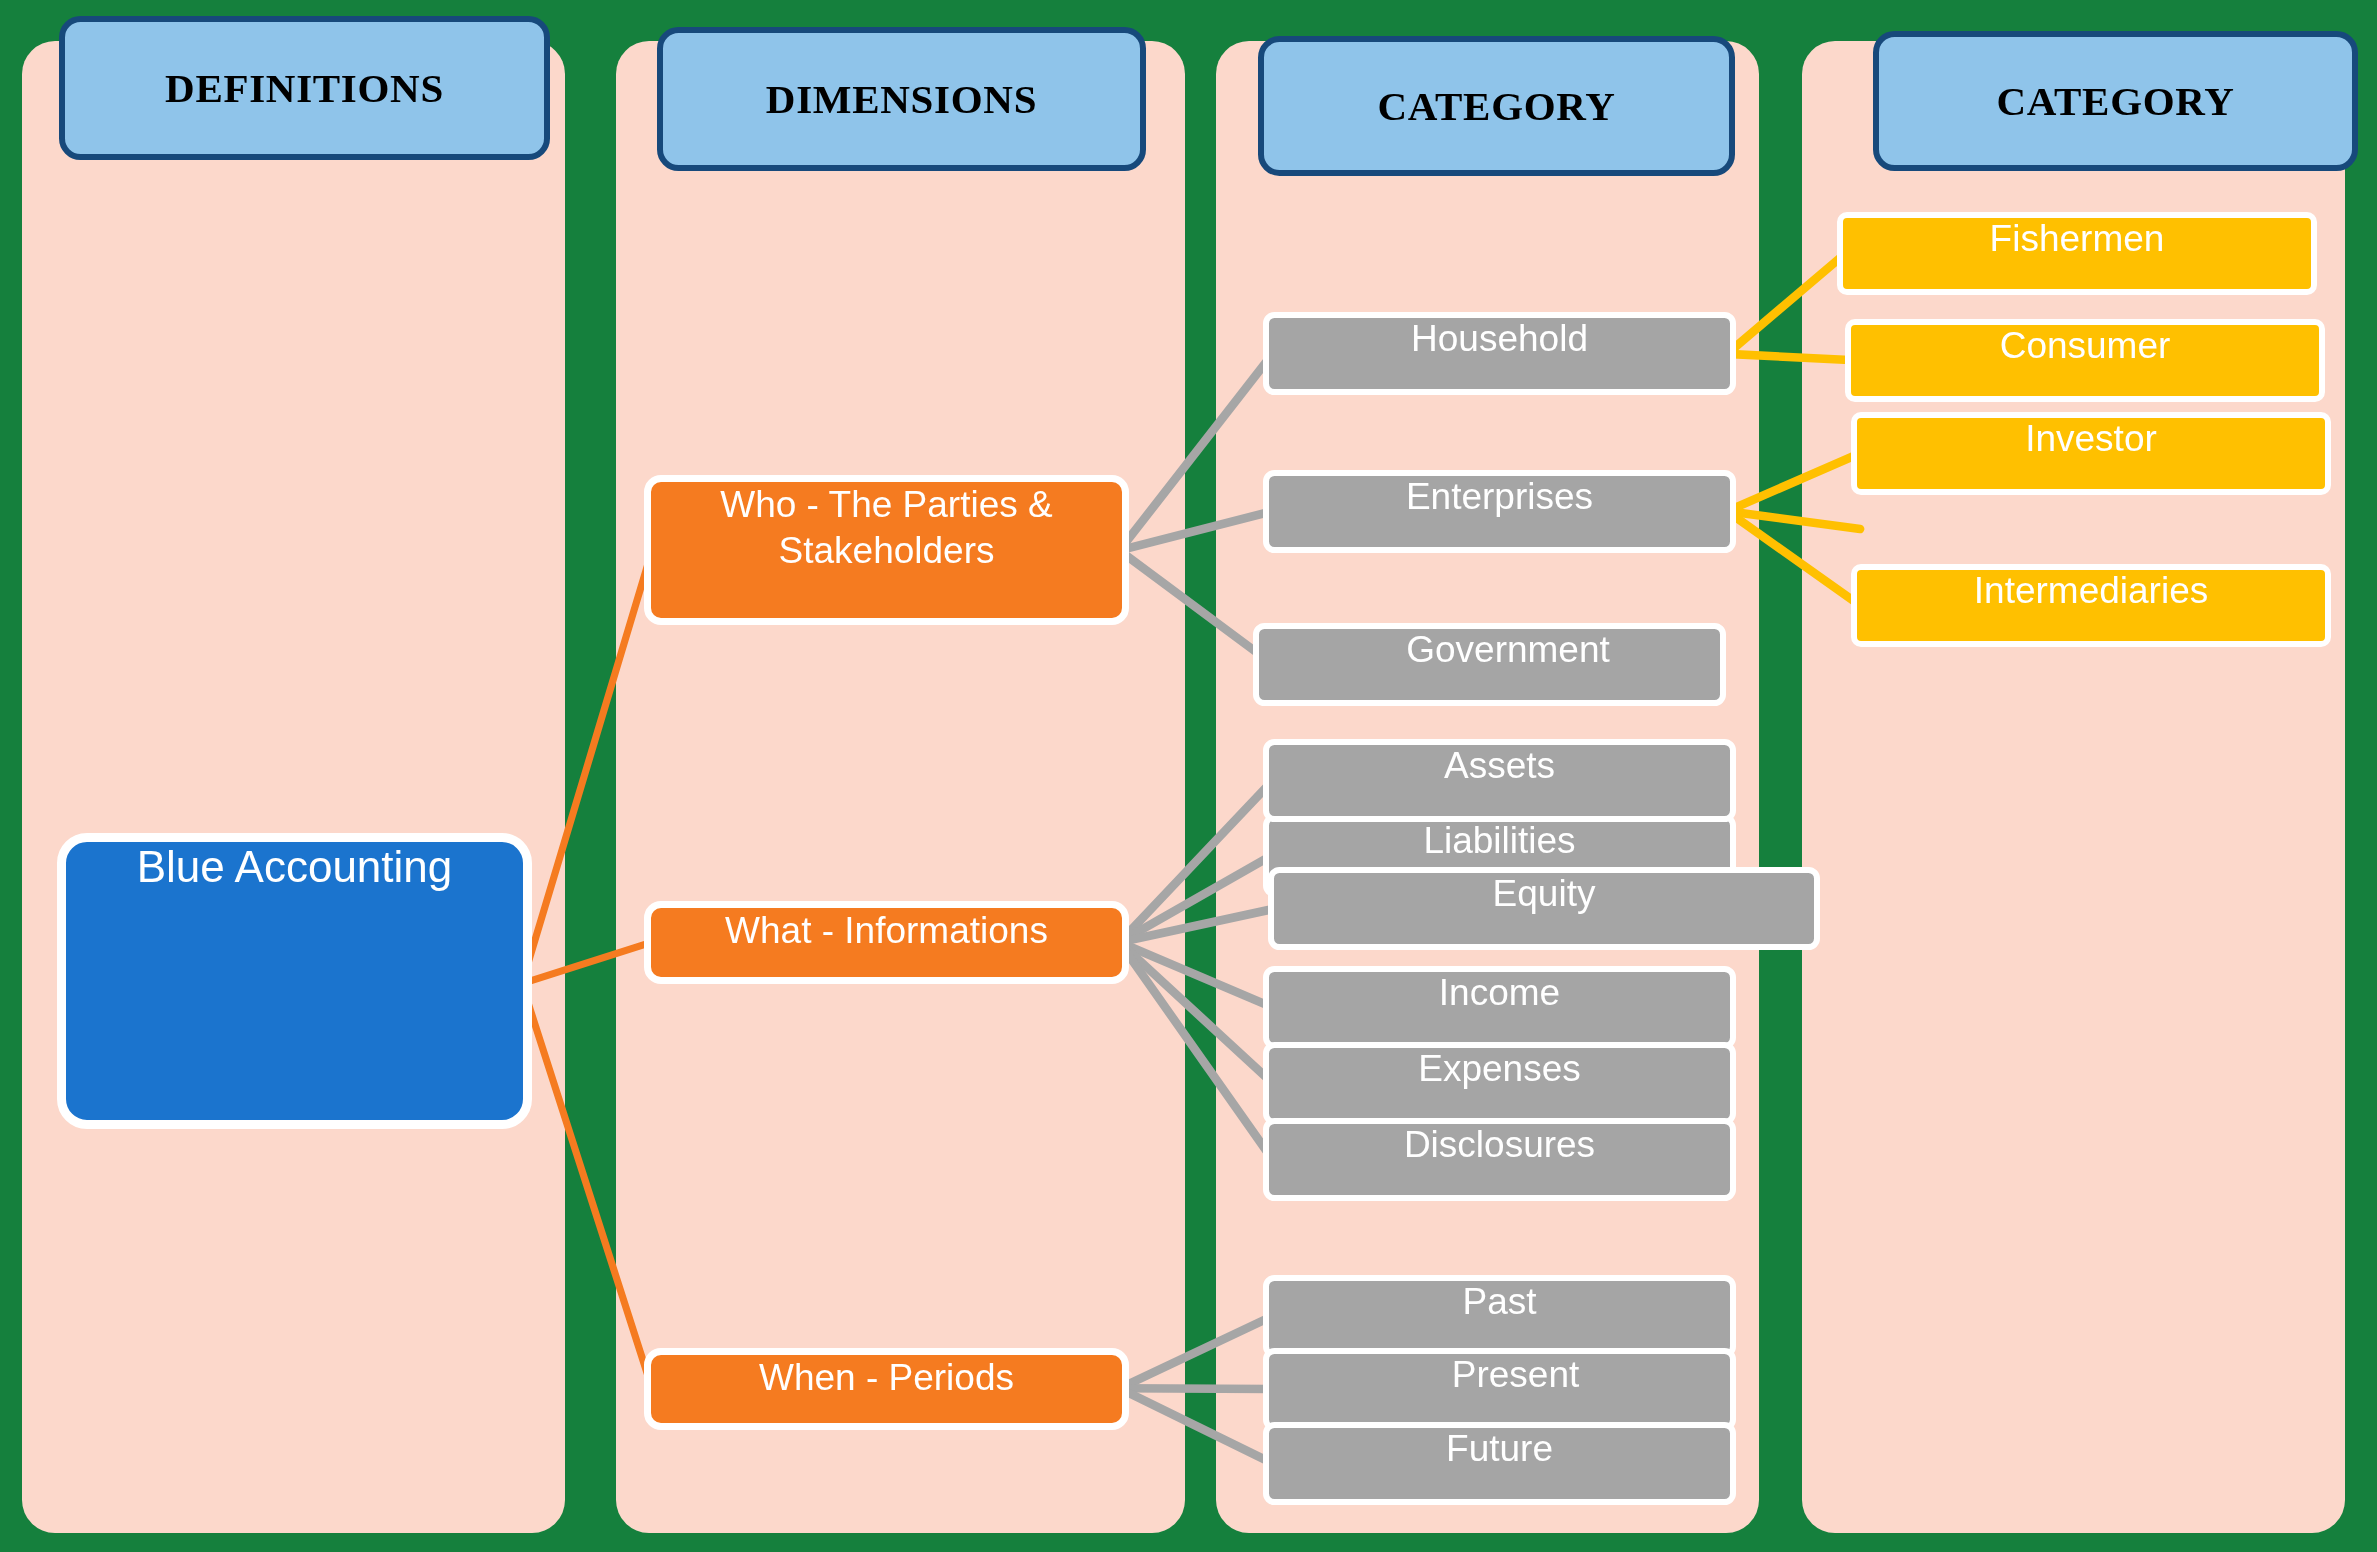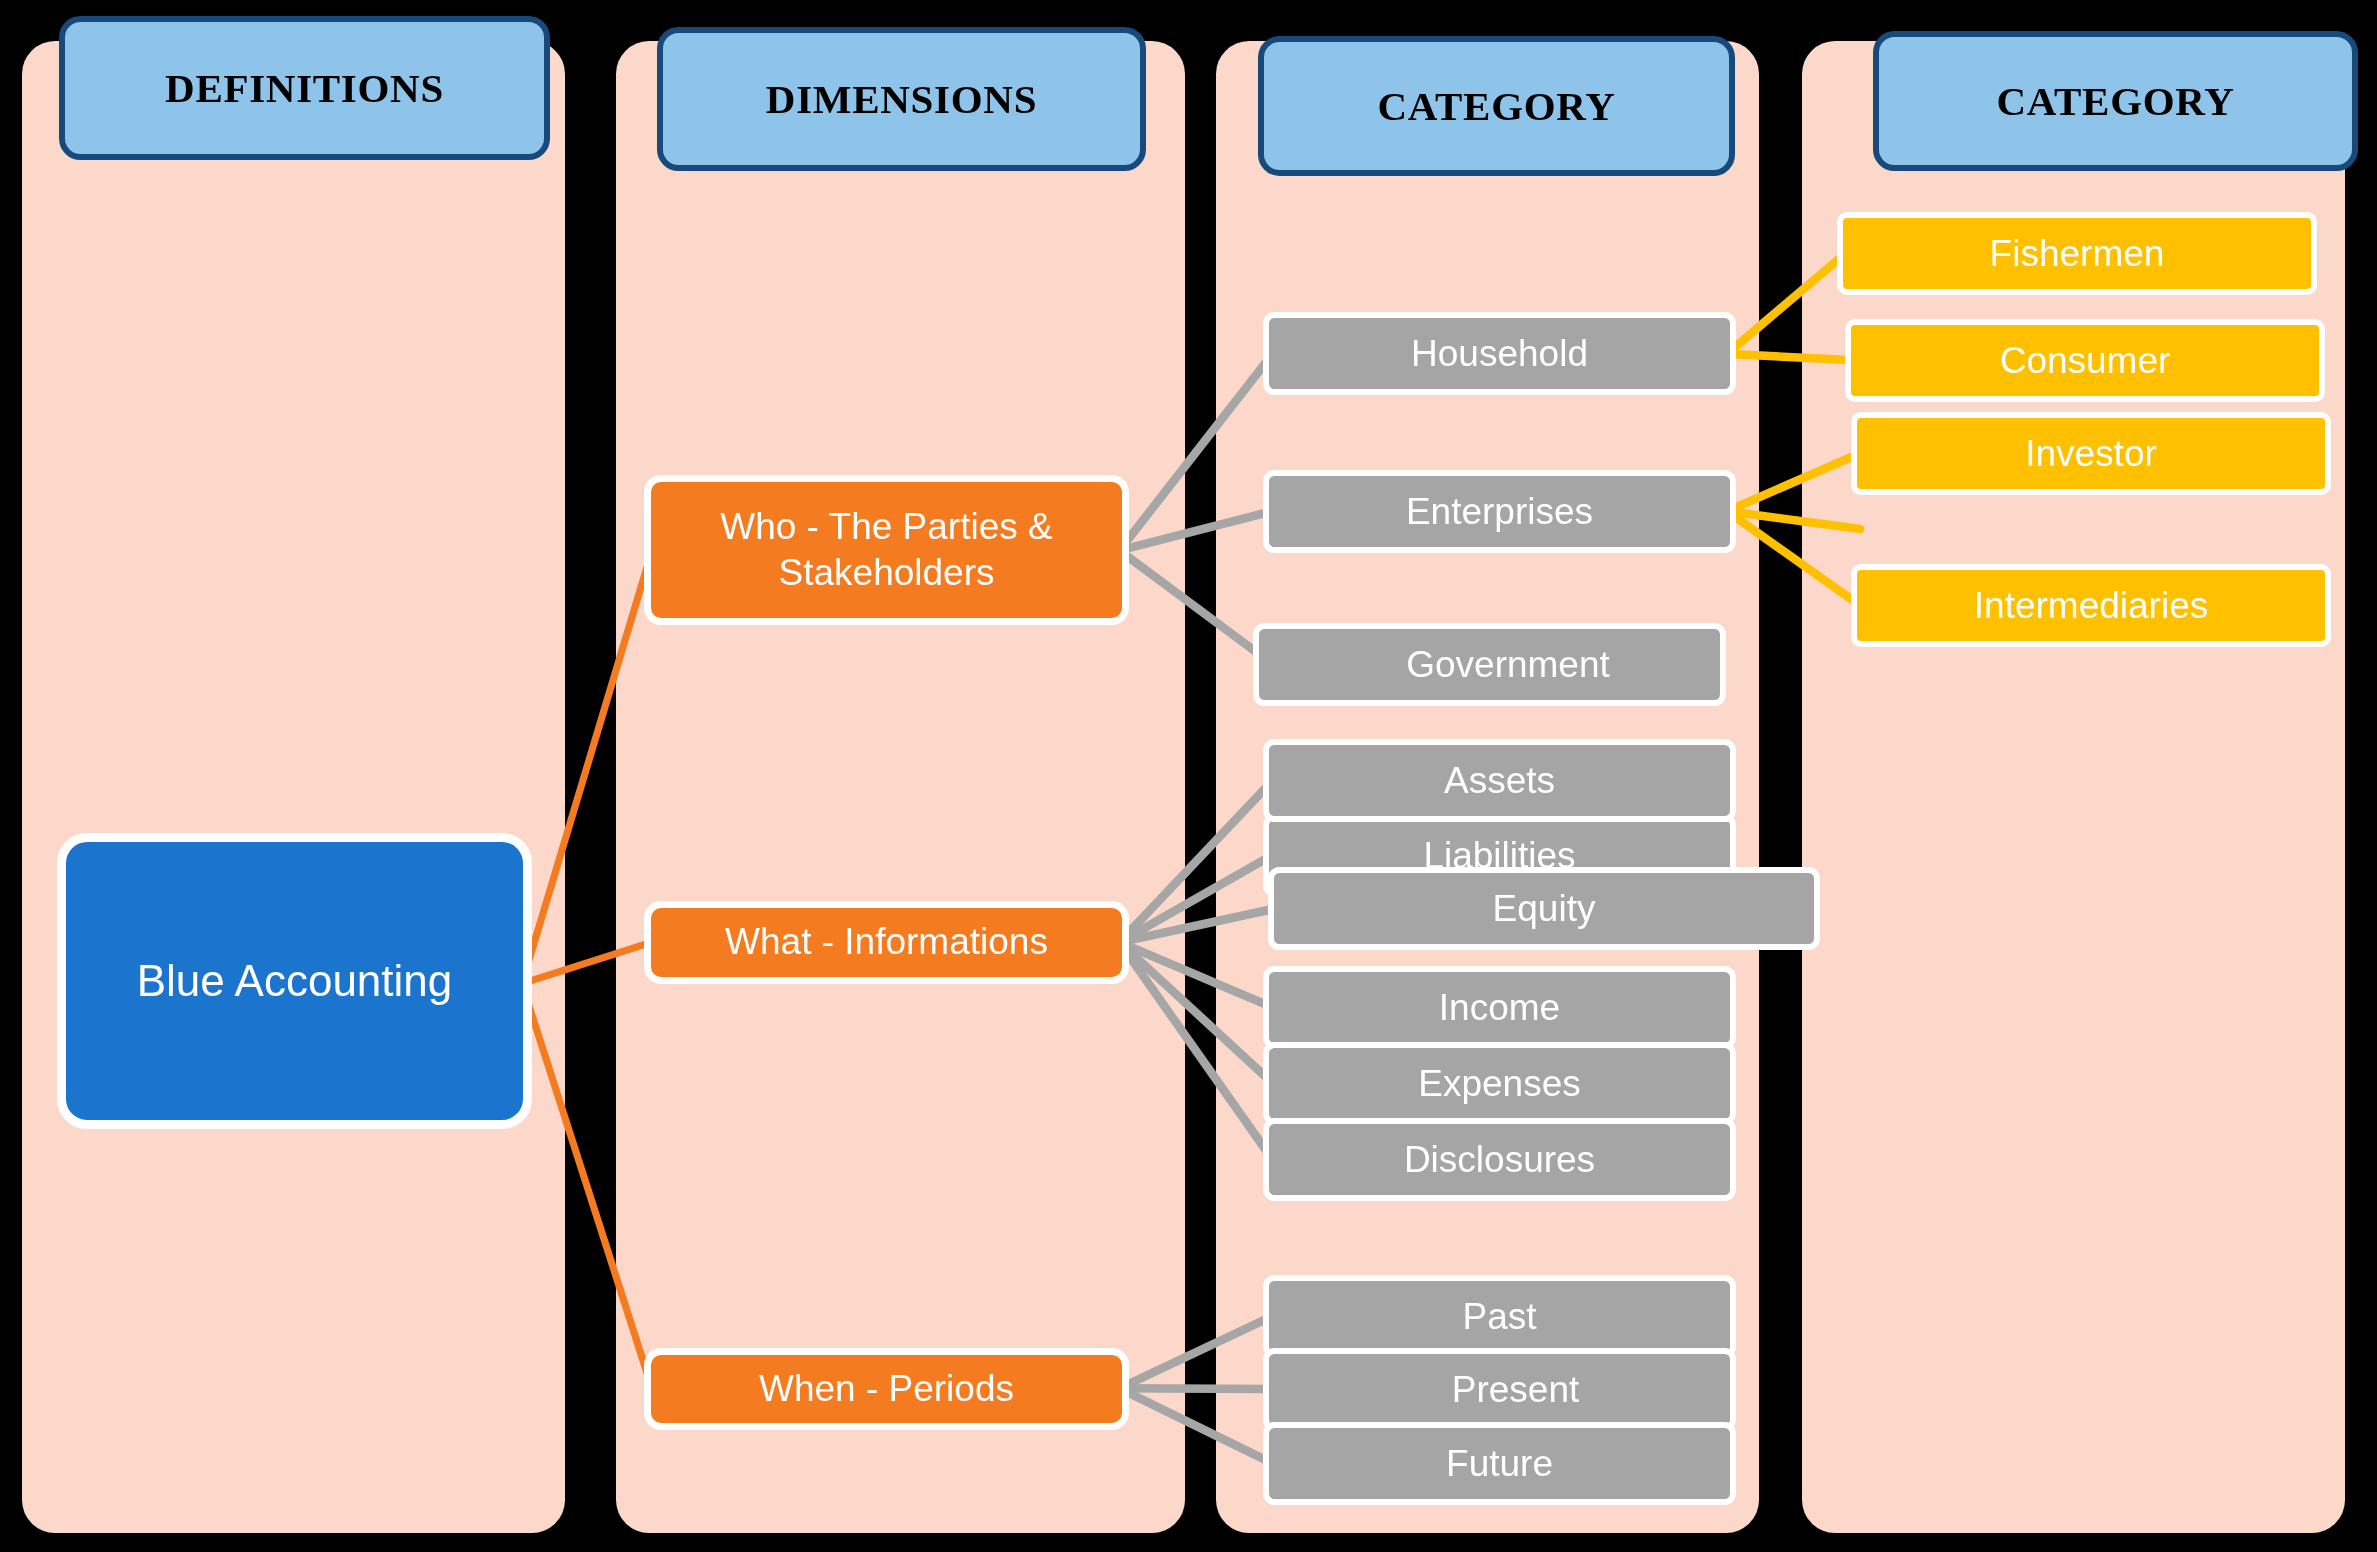--- a/index.html
+++ b/index.html
@@ -1,20 +1,20 @@
 <!DOCTYPE html>
 <html style="font-size:11.4px"><head>
 <meta charset="utf-8">
 <style>
   html, body { margin: 0; padding: 0; background: #ffffff; }
   #canvas {
     position: relative;
     width: 2377px;
     height: 1552px;
-    background: #000000;
+    background: #15803d;
     font-family: "Liberation Sans", sans-serif;
     overflow: hidden;
   }
   .column {
     position: absolute;
     top: 41px;
     height: 1492px;
     background: #FCD8CB;
     border-radius: 33px;
   }
@@ -29,21 +29,21 @@
     font-family: "Liberation Serif", serif;
     font-weight: bold;
     font-size: 41px;
     color: #000000;
     box-sizing: border-box;
     letter-spacing: 0.7px;
   }
   .node {
     position: absolute;
     z-index: 3;
-    display: flex; align-items: center; justify-content: center;
+    display: flex; align-items: flex-start; justify-content: center;
     color: #ffffff;
     text-align: center;
     box-sizing: border-box;
   }
   .node-root {
     background: #1B74CE;
     border: 9.3px solid #ffffff;
     border-radius: 30px;
     font-size: 44px;
   }

